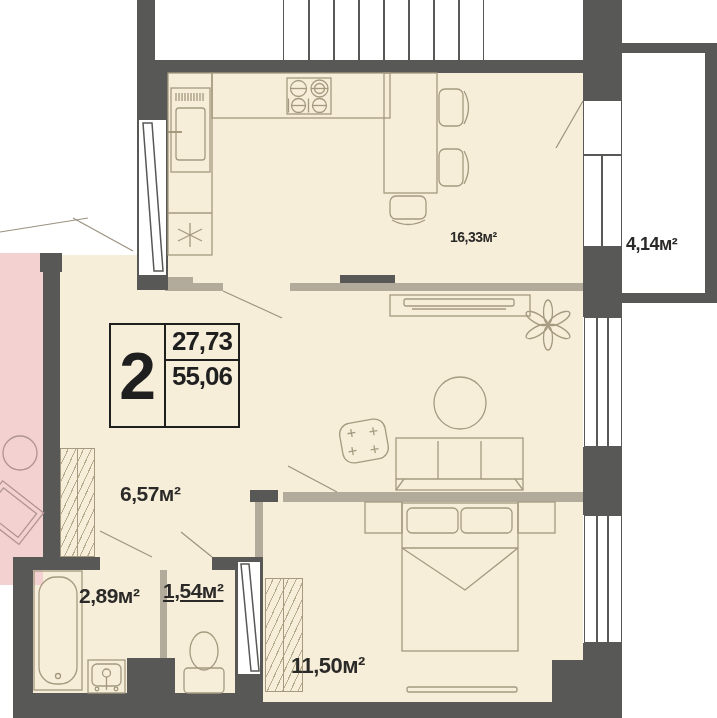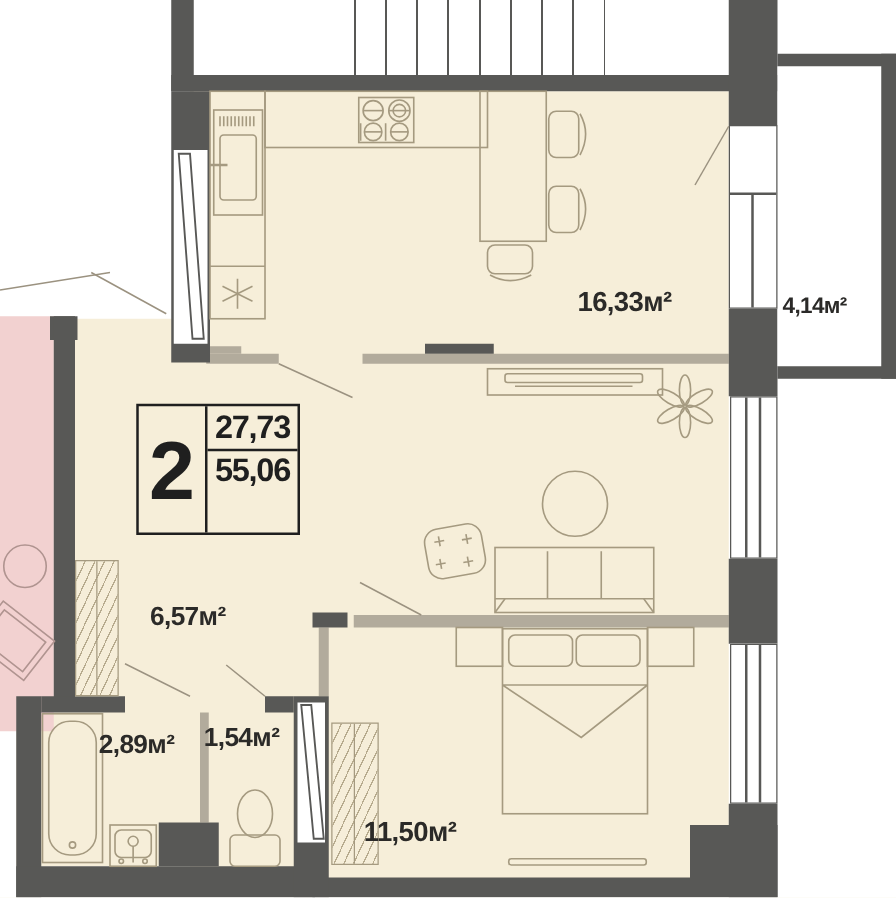--- a/index.html
+++ b/index.html
@@ -203,20 +203,20 @@
       <polygon points="241,564 249,564 259,671 251,671"></polygon>
     </g>
   </svg>
 
   <div class="infobox">
     <div class="big">2</div>
     <div class="val">27,73</div>
     <div class="val r2">55,06</div>
   </div>
 
-  <div class="lbl" style="left:462px;top:229px;font-size:22px;">16,33м²</div>
+  <div class="lbl" style="left:450px;top:229px;font-size:14px;">16,33м²</div>
   <div class="lbl" style="left:626px;top:234px;font-size:18px;">4,14м²</div>
   <div class="lbl" style="left:120px;top:482px;font-size:21px;">6,57м²</div>
   <div class="lbl" style="left:79px;top:584px;font-size:21px;">2,89м²</div>
-  <div class="lbl" style="left:163px;top:579px;font-size:21px;">1,54м²</div>
+  <div class="lbl" style="left:163px;top:579px;font-size:21px;text-decoration:underline;">1,54м²</div>
   <div class="lbl" style="left:291px;top:653px;font-size:22px;">11,50м²</div>
 
 </div>
 
 </body></html>

